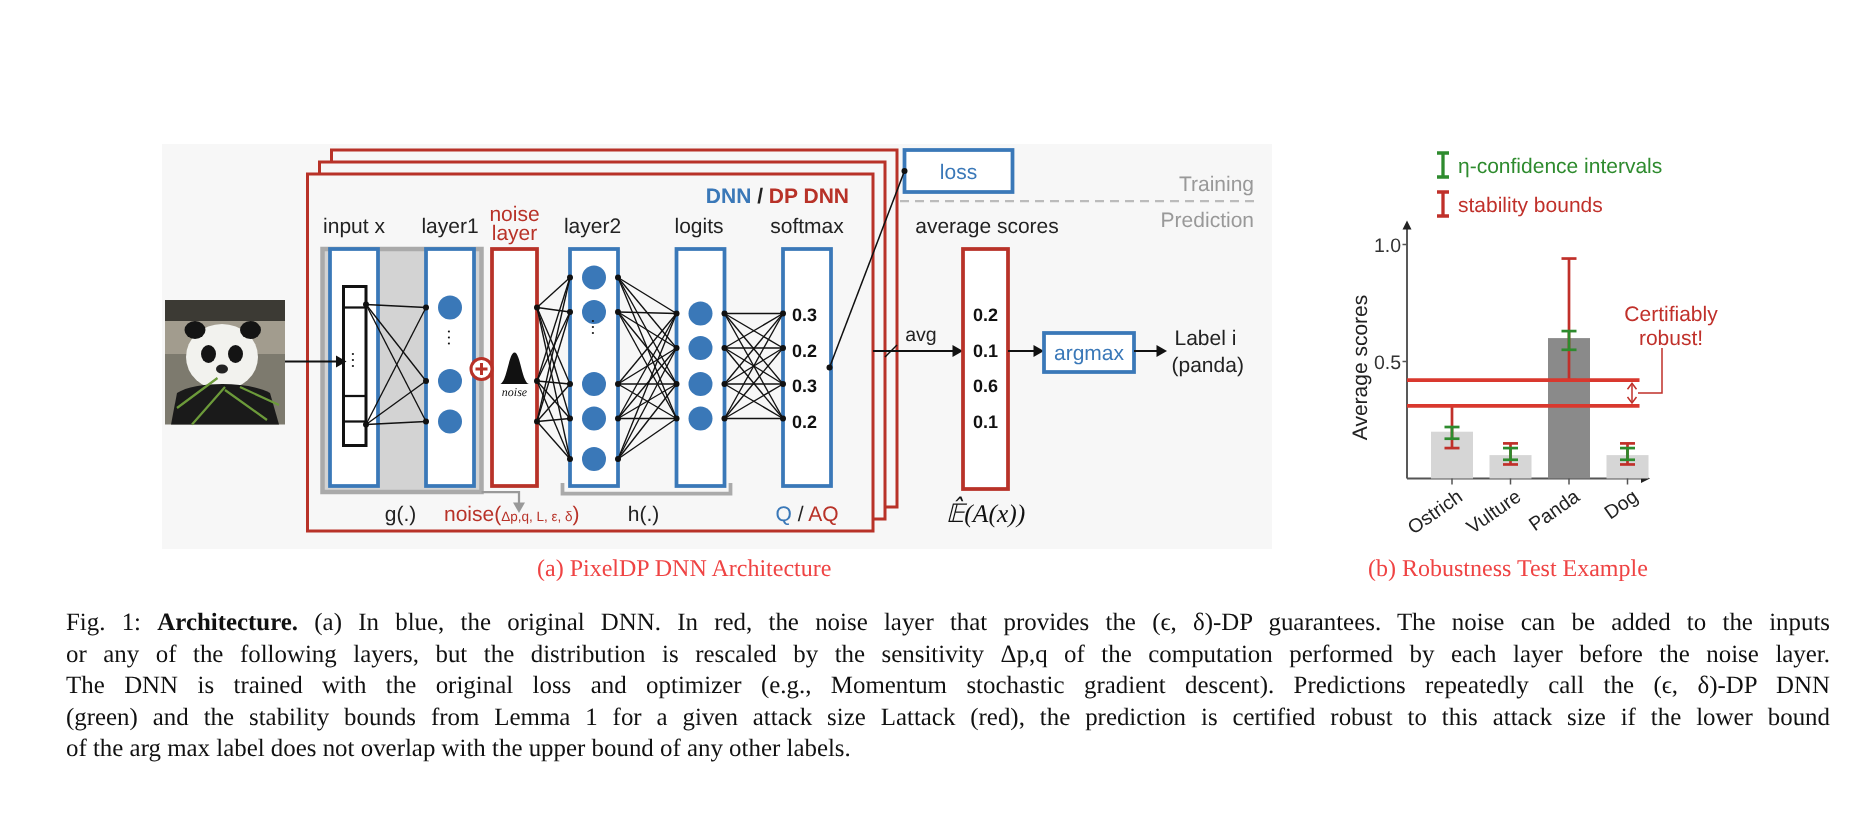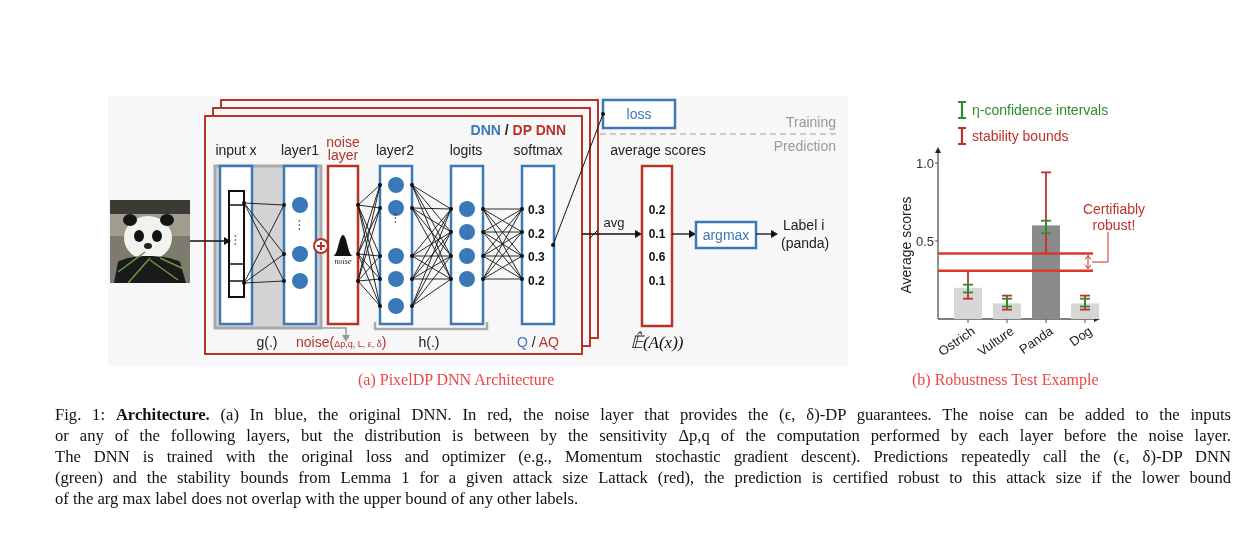--- a/index.html
+++ b/index.html
@@ -1,20 +1,20 @@
 <!DOCTYPE html>
 <html><head>
 <meta charset="utf-8">
 <style>
   html, body { margin:0; padding:0; background:#ffffff; }
   body { width:1247px; height:542px; position:relative; overflow:hidden; font-family:"Liberation Sans", sans-serif; }
   .abs { position:absolute; }
   svg text { font-family:"Liberation Sans", sans-serif; }
   .subcap { position:absolute; font-family:"Liberation Serif", serif; font-size:16px; color:#ef4444; white-space:nowrap; }
-  .caption { position:absolute; left:44px; top:404px; width:1176px; font-family:"Liberation Serif", serif; font-size:16.6px; line-height:21px; color:#111; text-align:justify;margin-left:11px; }
+  .caption { position:absolute; left:44px; top:404px; width:1176px; font-family:"Liberation Serif", serif; font-size:16.6px; line-height:21px; color:#111; text-align:justify; }
   .caption .line { display:block; text-align:justify; text-align-last:justify; white-space:nowrap; }
   .caption .line.last { text-align-last:left; }
 </style>
 </head>
 <body>
 
 <div class="abs" style="left:0;top:0;width:860px;height:400px;">
   <svg width="860" height="400" style="position:absolute;left:0;top:0;">
 
     <rect x="108" y="96" width="740" height="270" fill="#f7f7f7"></rect>
@@ -294,17 +294,17 @@
       </g>
     <text x="0" y="0" transform="translate(31,155) rotate(-90)" text-anchor="middle" font-size="14" fill="#222">Average scores</text>
     <text x="234" y="124" text-anchor="middle" font-size="14" fill="#c0302a">Certifiably</text>
     <text x="234" y="140" text-anchor="middle" font-size="14" fill="#c0302a">robust!</text>
   </svg>
   <div class="subcap" style="left:32px;top:281px;">(b) Robustness Test Example</div>
 </div>
 
 <div class="caption">
   <span class="line"><span>Fig. 1: </span><b>Architecture.</b><span> (a) In blue, the original DNN. In red, the noise layer that provides the (ϵ, δ)-DP guarantees. The noise can be added to the inputs</span></span>
-  <span class="line">or any of the following layers, but the distribution is between by the sensitivity Δp,q of the computation performed by each layer before the noise layer.</span>
+  <span class="line">or any of the following layers, but the distribution is rescaled by the sensitivity Δp,q of the computation performed by each layer before the noise layer.</span>
   <span class="line">The DNN is trained with the original loss and optimizer (e.g., Momentum stochastic gradient descent). Predictions repeatedly call the (ϵ, δ)-DP DNN</span>
   <span class="line">(green) and the stability bounds from Lemma 1 for a given attack size Lattack (red), the prediction is certified robust to this attack size if the lower bound</span>
   <span class="line last">of the arg max label does not overlap with the upper bound of any other labels.</span>
 </div>
 
 </body></html>

